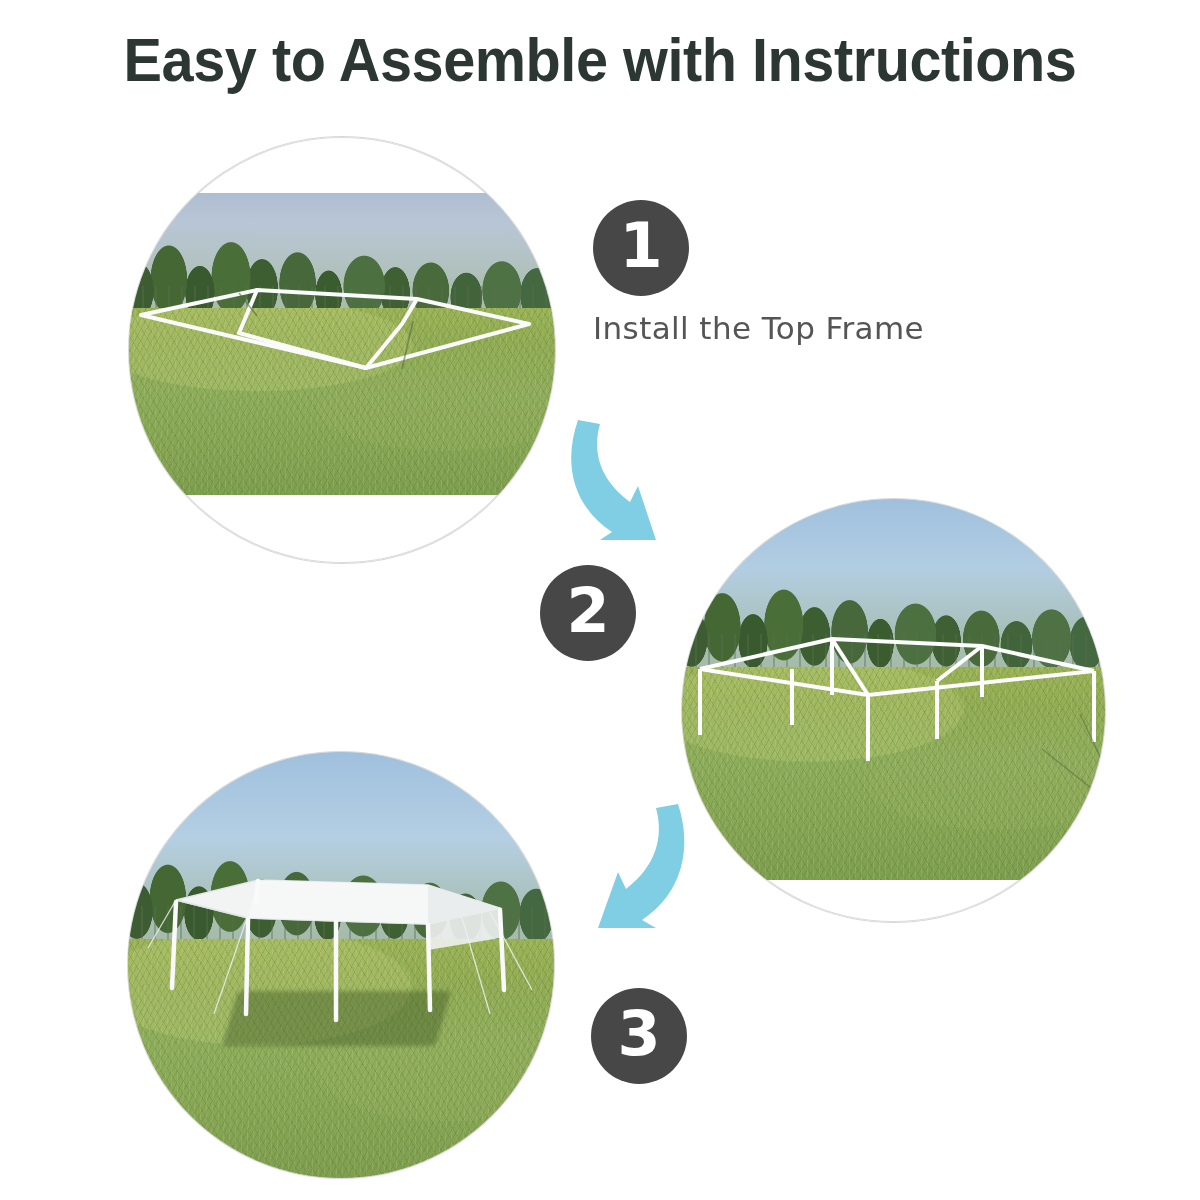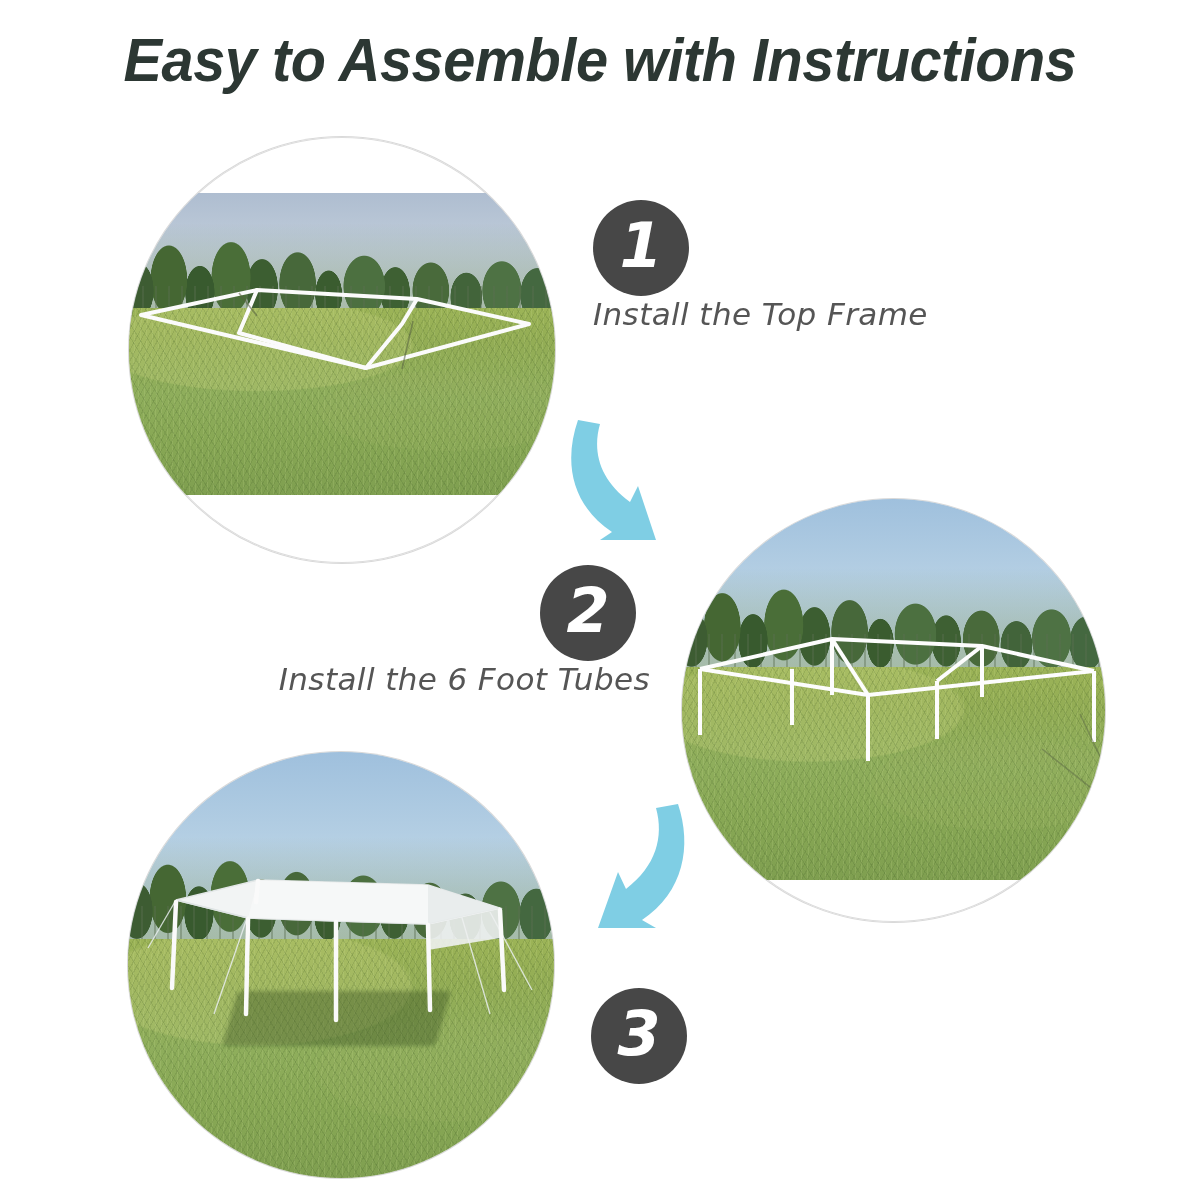--- a/index.html
+++ b/index.html
@@ -3,21 +3,21 @@
 <meta charset="utf-8">
 <style>
   html,body{margin:0;padding:0;}
   body{
     width:1200px;height:1200px;
     background:#ffffff;
     font-family:"Liberation Sans","DejaVu Sans",sans-serif;
     overflow:hidden;
     position:relative;
   }
-  #stage{position:relative;width:1200px;height:956px;font-style:italic;}
+  #stage{position:relative;width:1200px;height:956px;}
 
   
   .title{
     position:absolute;
     left:0;top:24px;width:1200px;
     text-align:center;
     font-size:62px;
     line-height:72px;
     font-weight:bold;
     letter-spacing:-0.5px;
@@ -108,21 +108,21 @@
     width:96px;height:96px;border-radius:50%;
     background:#474747;
     color:#ffffff;
     display:flex;align-items:center;justify-content:center;
     font-size:62px;font-weight:bold;line-height:1;
     font-family:"DejaVu Sans","Liberation Sans",sans-serif;
     padding-bottom:4px;
     box-sizing:border-box;
   }
   .step-label{
-    margin-top:0;
+    margin-top:14px;
     font-size:31px;
     color:#555555;
     font-family:"DejaVu Sans","Liberation Sans",sans-serif;
     font-weight:normal;
     letter-spacing:0.4px;
     white-space:nowrap;
   }
   .step-1 .badge{margin-left:0;}
   .step-2{text-align:right;}
   .step-2 .badge{margin-left:auto;margin-right:14px;}
@@ -179,21 +179,20 @@
                L 74 94
                C 44 72, 36 44, 44 16
                Z" fill="#7fcee4"></path>
     </svg>
   </div>
 
   <div class="step step-2" style="left:245px;top:565px;width:405px;">
     <div class="badge">
       <span>2</span>
     </div>
-    <div class="step-label">Install the 6 Foot Tubes</div>
   </div>
 
   <div class="photo-circle" style="left:682px;top:499px;width:423px;height:423px;">
     <div class="photo-inner" style="top:0px;height:381px;">
       <div class="scene">
         <div class="sky blue" style="height:48%;"></div>
         <div class="treeline" style="top:18%;height:30%;">
           <div class="trees"></div>
           <div class="treetrunks"></div>
         </div>

